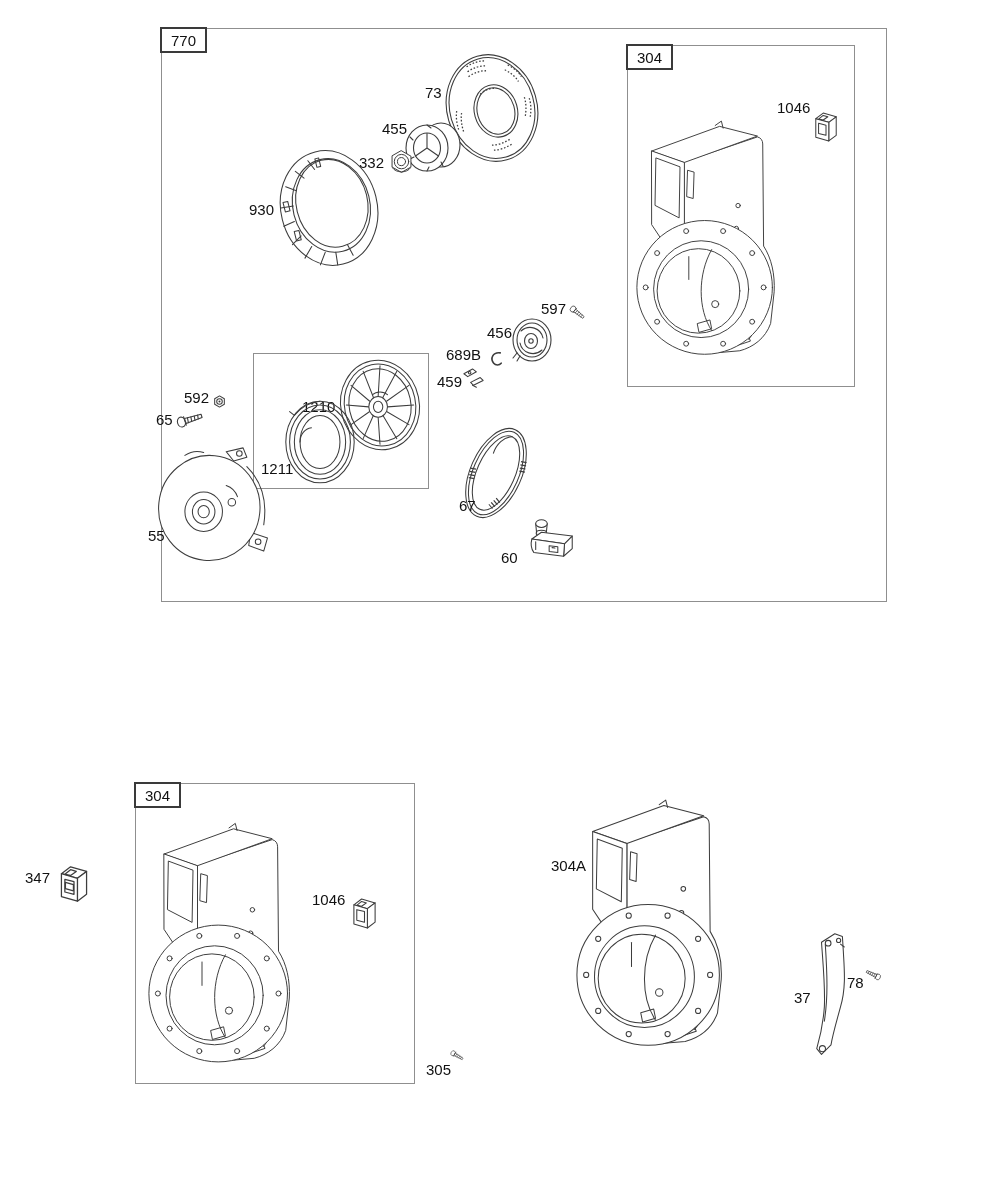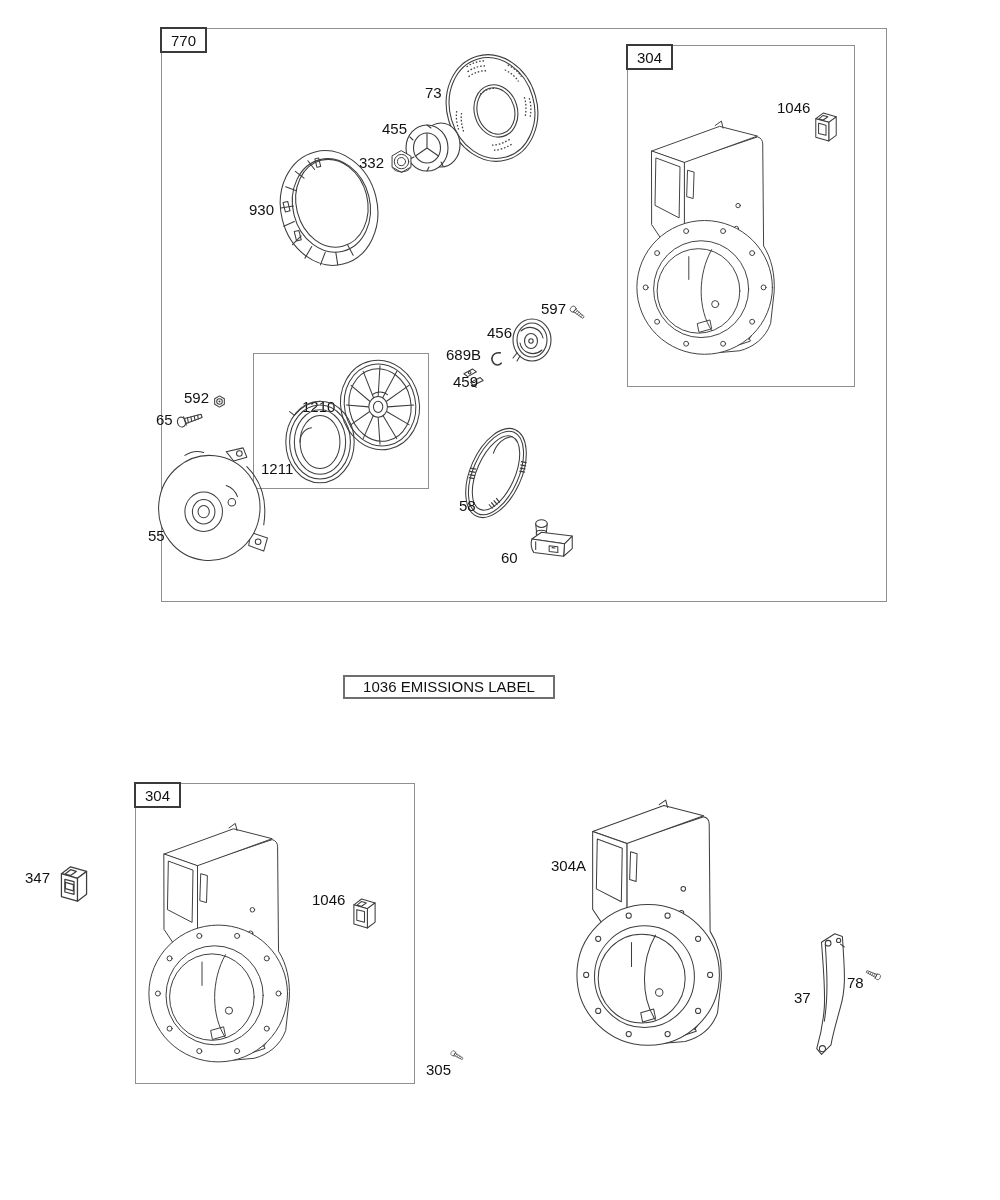--- a/index.html
+++ b/index.html
@@ -154,21 +154,21 @@
     <path class="ln" style="stroke-width:1.7" d="M12,3 C4,2 1,9 5,14 C7,16.5 11,16.5 13,14"></path>
   </svg>
   <div class="callout" style="left:446px;top:347px;">689B</div>
 
   <svg class="part" style="left:461px;top:367px;" width="25" height="25" viewBox="0 0 26 26">
     <path class="wf" d="M3,7 L12,2 L16,5 L7,10 Z"></path>
       <circle class="ln" cx="9" cy="6" r="1.3"></circle>
     <path class="wf" d="M10,16 L20,11 L23,14 L13,19 Z"></path>
       <path class="ln" d="M12,19 L16,21"></path>
   </svg>
-  <div class="callout" style="left:437px;top:374px;margin-left:16px;">459</div>
+  <div class="callout" style="left:437px;top:374px;">459</div>
 
   <svg class="part" style="left:337px;top:357px;" width="86" height="96" viewBox="0 0 92 102">
     <g transform="rotate(-12 46 51)">
       <ellipse class="wf" cx="46" cy="51" rx="42" ry="48"></ellipse>
       <ellipse class="ln" cx="46" cy="51" rx="38" ry="44"></ellipse>
       <ellipse class="ln" cx="46" cy="51" rx="33" ry="39"></ellipse>
     </g>
     <path class="ln" d="M54,53 L82,51 M53,58 L77,72 M49,62 L64,87 M44,64 L46,93 M39,62 L28,87 M35,58 L15,72 M34,53 L10,51 M35,47 L15,30 M39,43 L28,15 M44,42 L46,9 M49,43 L64,15 M53,47 L77,30"></path>
     <ellipse class="wf" cx="44" cy="53" rx="10" ry="11"></ellipse>
     <ellipse class="ln" cx="44" cy="53" rx="5" ry="6"></ellipse>
@@ -222,21 +222,21 @@
     <g transform="rotate(24 38 53)">
       <ellipse class="ln" cx="38" cy="53" rx="27" ry="50"></ellipse>
       <ellipse class="ln" cx="38" cy="53" rx="24" ry="47"></ellipse>
       <ellipse class="ln" cx="38" cy="53" rx="20" ry="42"></ellipse>
       <path class="ln" d="M38,11 C30,15 26,25 27,35"></path>
       <path class="rope" d="M60,30 L63,42"></path>
       <path class="rope" d="M14,58 L17,70"></path>
       <path class="rope" d="M52,78 L47,88"></path>
     </g>
   </svg>
-  <div class="callout" style="left:459px;top:498px;">58</div>
+  <div class="callout" style="left:459px;top:498px;">67</div>
 
   <svg class="part" style="left:528px;top:515px;" width="50" height="46" viewBox="0 0 52 46">
     <path class="ln" d="M8,8 L9,18 M20,8 L19,18"></path>
     <ellipse class="wf" cx="14" cy="8" rx="6" ry="4"></ellipse>
     <ellipse class="ln" cx="14" cy="18" rx="5.5" ry="3"></ellipse>
     <path class="wf" d="M4,24 L14,17 L46,21 L38,29 Z"></path>
     <path class="wf" d="M38,29 L46,21 L46,34 L37,42 Z"></path>
     <path class="wf" d="M4,24 L38,29 L37,42 L6,38 C3,34 3,28 4,24 Z"></path>
     <path class="ln" d="M22,31 L31,32 L31,38 L22,37 Z M25,33 L28,33.5"></path>
     <path class="ln" d="M8,27 L8,35"></path>
@@ -247,21 +247,20 @@
     <div class="tab">304</div>
   </div>
   <svg class="part" style="left:636px;top:106px;" width="176" height="266" viewBox="0 0 200 300">
     <use href="#sym-housing"></use>
   </svg>
   <svg class="part" style="left:813px;top:110px;" width="26" height="34" viewBox="0 0 28 36">
     <use href="#sym-plug"></use>
   </svg>
   <div class="callout" style="left:777px;top:100px;">1046</div>
 
-  <div class="emissions">1036 EMISSIONS LABEL</div>
 
   <div class="box" style="left:135px;top:783px;width:278px;height:299px;">
     <div class="tab">304</div>
   </div>
   <svg class="part" style="left:148px;top:808px;" width="180" height="272" viewBox="0 0 200 300">
     <use href="#sym-housing"></use>
   </svg>
   <svg class="part" style="left:351px;top:896px;" width="27" height="35" viewBox="0 0 28 36">
     <use href="#sym-plug"></use>
   </svg>

